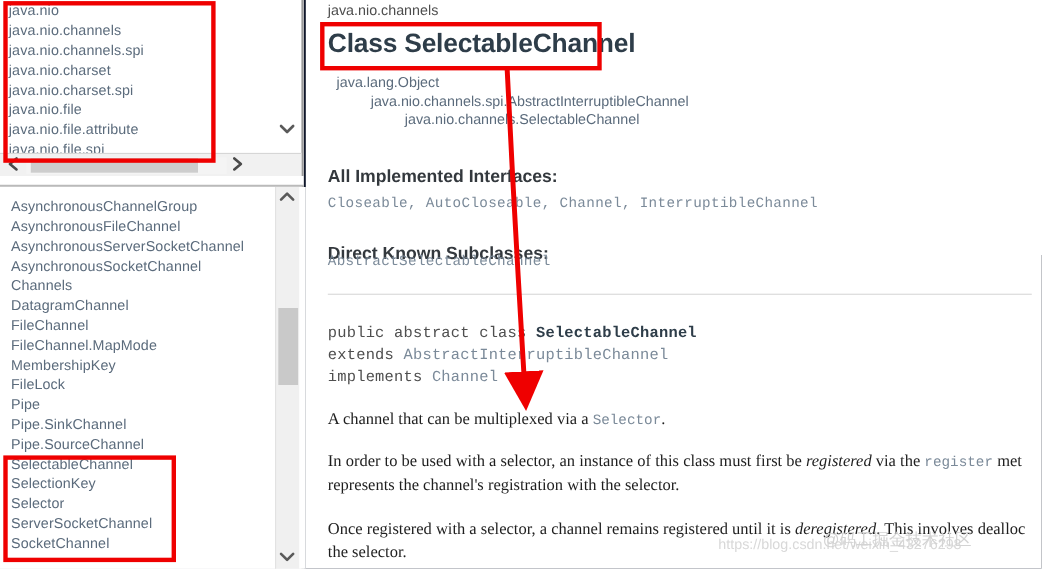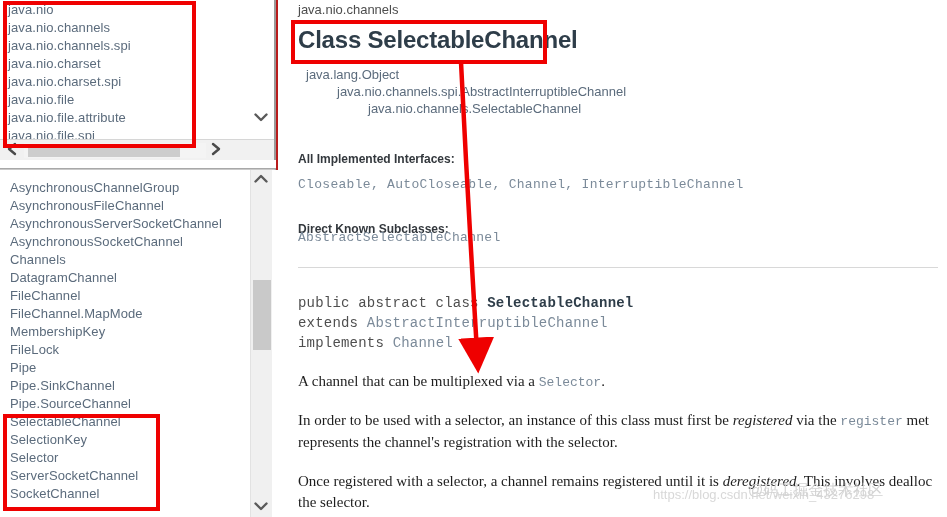--- a/index.html
+++ b/index.html
@@ -6,21 +6,21 @@
   html, body {
     margin: 0; padding: 0;
     width: 947px; height: 517px;
     overflow: hidden;
     background: #ffffff;
     font-family: "Liberation Sans", sans-serif;
   }
   #root {
     position: relative;
     width: 947px; height: 517px;
-    background: #b91c1c;
+    background: #0f172a;
   }
 
   
   #left-column {
     position: absolute; left: 0; top: 0;
     width: 276px; height: 517px;
     background: #ffffff;
   }
 
   
@@ -172,21 +172,21 @@
   #inherit-tree .lvl {
     line-height: 17px;
     white-space: nowrap;
   }
   #inherit-tree .lvl0 { padding-left: 0px; }
   #inherit-tree .lvl1 { padding-left: 31px; }
   #inherit-tree .lvl2 { padding-left: 62px; }
 
   .sect-label {
     position: absolute; left: 20px;
-    font-size: 12px;
+    font-size: 16px;
     font-weight: bold;
     color: #33383d;
     font-family: "Liberation Sans", sans-serif;
   }
   .sect-value {
     position: absolute; left: 20px;
     font-size: 13px;
     color: #7b8a99;
     font-family: "Liberation Mono", monospace;
     letter-spacing: 0.3px;

